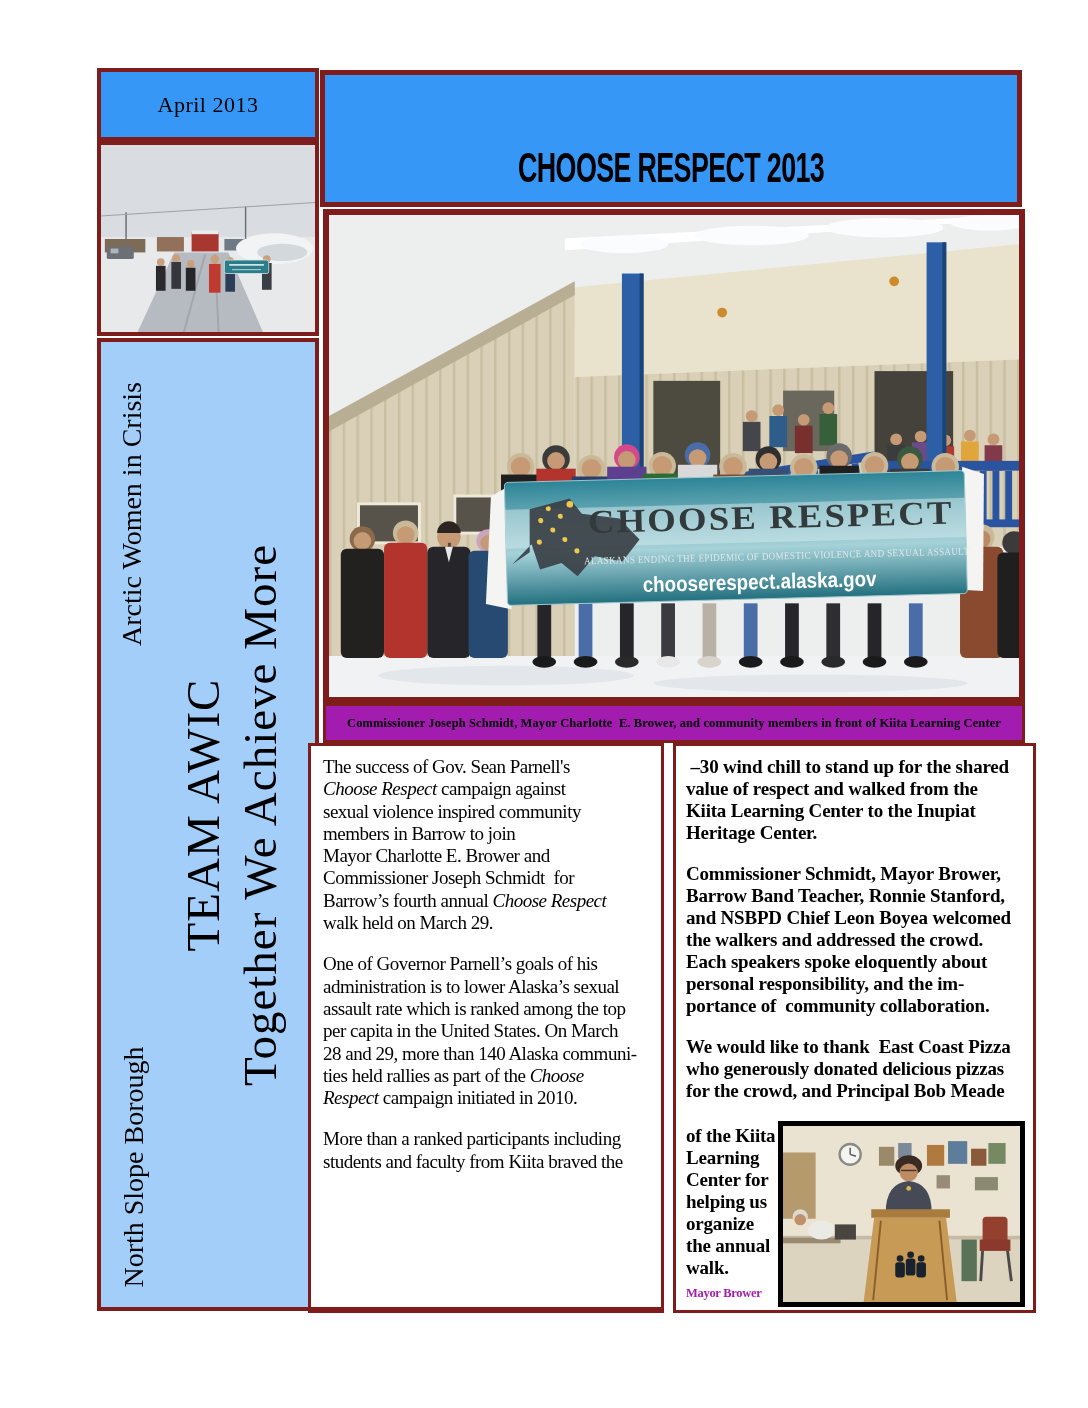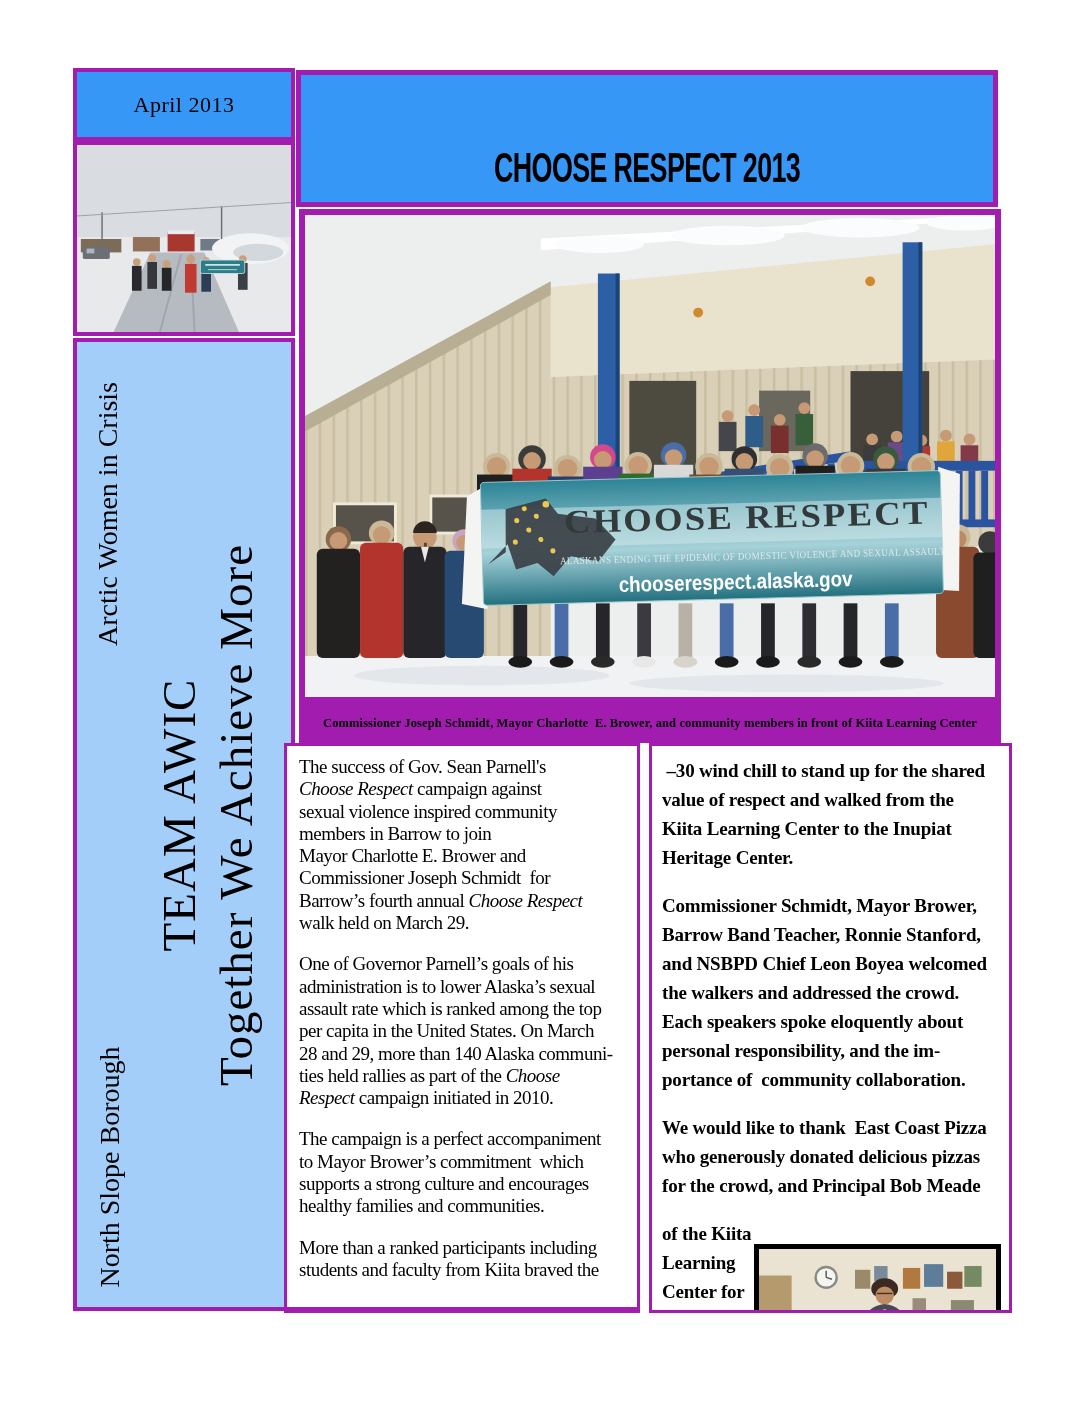--- a/index.html
+++ b/index.html
@@ -1,20 +1,20 @@
 <!DOCTYPE html>
 <html><head>
 <meta charset="utf-8">
 <style>
   html,body { margin:0; padding:0; background:#ffffff; }
   .page {
     position:relative; width:1088px; height:1408px; background:#ffffff;
     font-family:"Liberation Serif", serif; color:#000; overflow:hidden;
   }
-  .frame { box-sizing:border-box; position:absolute; border:4px solid #a21caf; }
+  .frame { box-sizing:border-box; position:absolute; border:4px solid #7f1d1d;margin-left:24px; }
 
   
   .date-box { left:73px; top:68px; width:222px; height:73px; background:#3797f7;
     display:flex; align-items:center; justify-content:center; }
   .date-text { font-size:22px; letter-spacing:.5px; }
 
   
   .walk-photo { left:73px; top:141px; width:222px; height:195px; background:#dfe2e5; }
   .walk-photo svg, .main-photo svg, .podium-photo svg { display:block; width:100%; height:100%; }
 
@@ -37,28 +37,28 @@
   .main-photo { left:299px; top:209px; width:702px; height:494px; border-width:6px; background:#cfd3d6; }
   .caption-bar { left:299px; top:703px; width:702px; height:40px; border-width:3px; background:#a21caf;
     display:flex; align-items:center; justify-content:center; }
   .caption-text { font-weight:bold; font-size:12.5px; white-space:pre; letter-spacing:.1px; }
 
   
   .col { background:#fff; border-width:3px; overflow:hidden; }
   .col-left  { left:284px; top:743px; width:356px; height:570px; border-bottom-width:6px;
     padding:10px 4px 0 12px; font-size:19px; line-height:22.3px; letter-spacing:-.5px; }
   .col-right { left:649px; top:743px; width:363px; height:570px;
-    padding:10px 4px 0 10px; font-weight:bold; font-size:19px; line-height:29px; letter-spacing:-.2px; }
+    padding:10px 4px 0 10px; font-weight:bold; font-size:19px; line-height:22px; letter-spacing:-.2px; }
   .para { margin:0 0 19px 0; white-space:pre; }
   .it { font-style:italic; }
 
   .wrap-row { display:flex; align-items:center; }
   .wrap-left { flex:0 0 92px; }
   .wrap-text { white-space:pre; }
-  .mayor-caption { color:#404040; font-size:12.5px; letter-spacing:-.3px; margin-top:3px;
+  .mayor-caption { color:#a21caf; font-size:12.5px; letter-spacing:-.3px; margin-top:3px;
     font-weight:bold; white-space:pre; }
   .podium-photo { box-sizing:border-box; flex:0 0 247px; height:186px; border:5px solid #000;
     background:#e9e2d2; margin-left:0; }
 </style>
 </head>
 <body>
 
 <div class="page">
 
   <div class="frame date-box">
@@ -365,24 +365,20 @@
 Commissioner Joseph Schmidt  for
 Barrow’s fourth annual </span><span class="it">Choose Respect</span><span>
 walk held on March 29.</span></p>
     <p class="para"><span>One of Governor Parnell’s goals of his
 administration is to lower Alaska’s sexual
 assault rate which is ranked among the top
 per capita in the United States. On March
 28 and 29, more than 140 Alaska communi-
 ties held rallies as part of the </span><span class="it">Choose
 Respect</span><span> campaign initiated in 2010.</span></p>
-    <p class="para"><span>The campaign is a perfect accompaniment
-to Mayor Brower’s commitment  which
-supports a strong culture and encourages
-healthy families and communities.</span></p>
     <p class="para"><span>More than a ranked participants including
 students and faculty from Kiita braved the</span></p>
   </div>
 
   <div class="frame col col-right">
     <p class="para"> –30 wind chill to stand up for the shared
 value of respect and walked from the
 Kiita Learning Center to the Inupiat
 Heritage Center.</p>
     <p class="para">Commissioner Schmidt, Mayor Brower,

